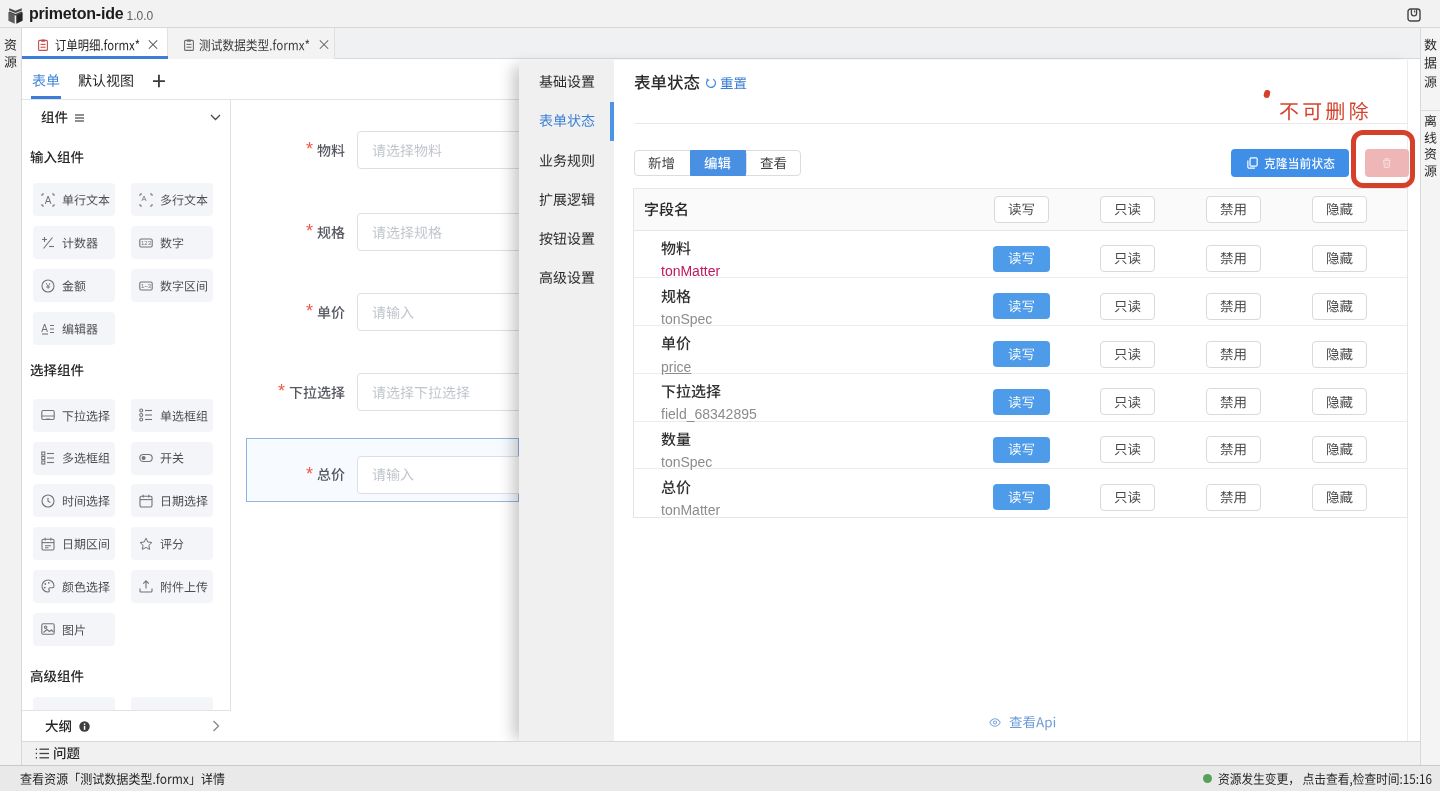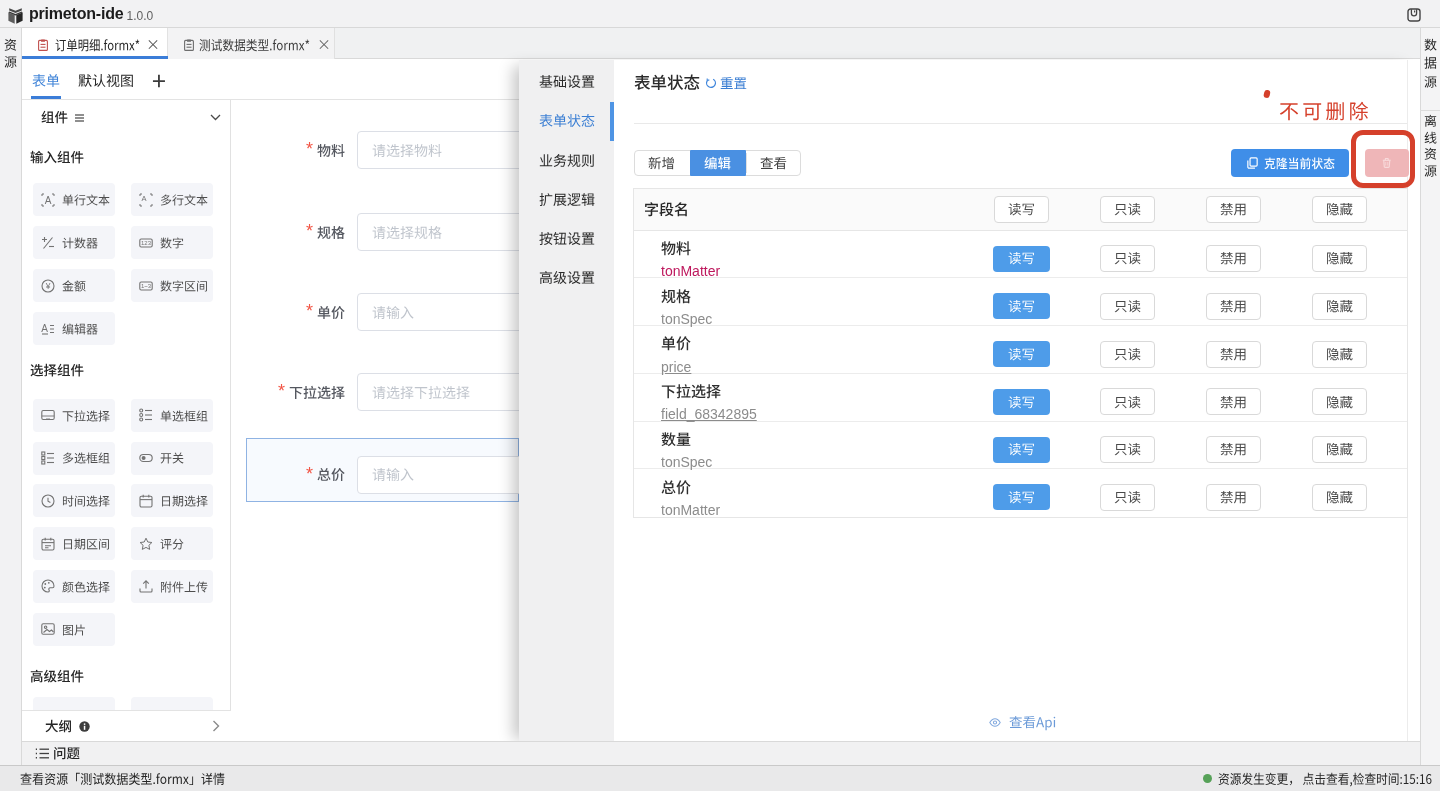--- a/index.html
+++ b/index.html
@@ -898,21 +898,21 @@
 <div style="position:absolute;left:661.0px;top:380.0px;">
     <svg width="60.0" height="22.5" style="display:block">
       <g transform="translate(0,16.95) scale(0.015000,-0.015000)" fill="#2f2f2f">
         <use href="#g83" x="0"></use>
         <use href="#g84" x="1000"></use>
         <use href="#g44" x="2000"></use>
         <use href="#g45" x="3000"></use>
       </g>
     </svg>
   </div>
-<div style="position:absolute;left:661px;top:404.2px;font:400 14px 'Liberation Sans', sans-serif;color:#8c8c8c;letter-spacing:normal;white-space:nowrap;line-height:21.0px;text-decoration:underline;">field_68342895</div>
+<div style="position:absolute;left:661px;top:404.2px;font:400 14px 'Liberation Sans', sans-serif;color:#8c8c8c;letter-spacing:normal;white-space:nowrap;line-height:21.0px;">field_68342895</div>
 <div style="position:absolute;left:993px;top:388.75px;width:57px;height:26px;background:#4e9ce9;border-radius:4px;"></div>
 <div style="position:absolute;left:1008.0px;top:391.6px;">
     <svg width="27.0" height="20.2" style="display:block">
       <g transform="translate(0,15.25) scale(0.013500,-0.013500)" fill="#ffffff">
         <use href="#g119" x="0"></use>
         <use href="#g120" x="1000"></use>
       </g>
     </svg>
   </div>
 <div style="position:absolute;left:1100px;top:388.25px;width:55px;height:27px;background:#fff;border:1px solid #d9d9d9;border-radius:4px;"></div>

